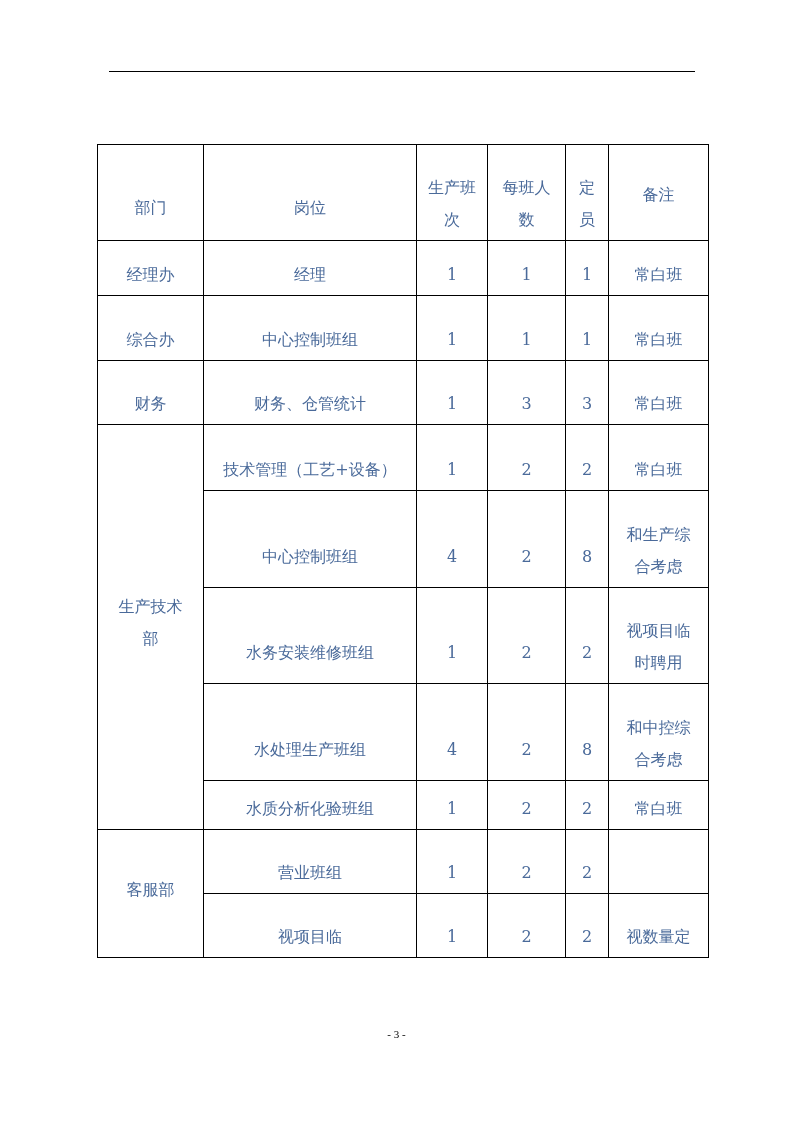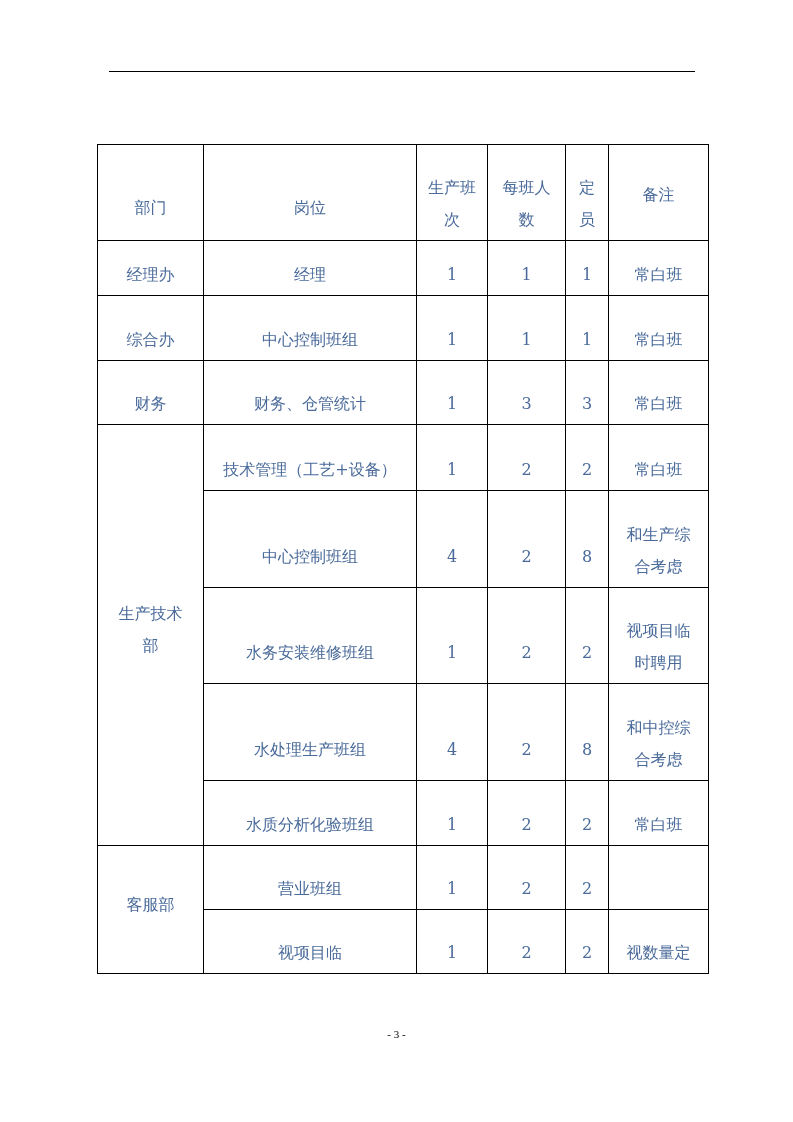--- a/index.html
+++ b/index.html
@@ -5,21 +5,21 @@
   html, body { margin: 0; padding: 0; background: #ffffff; }
   body { width: 793px; height: 1122px; position: relative; overflow: hidden;
          font-family: "DejaVu Serif", "Liberation Serif", serif; }
   .header-rule { position: absolute; left: 109px; top: 71px; width: 586px; height: 0;
                  border-top: 1.3px solid #000; }
   table.staff { position: absolute; left: 97px; top: 144px; border-collapse: collapse;
                 table-layout: fixed; width: 611px; }
   table.staff td { border: 1px solid #000; color: #4a6a9a; font-size: 16px;
                    text-align: center; vertical-align: bottom; padding: 0 2px 4px 2px;
                    line-height: 32px; font-weight: normal; }
-  table.staff td.mid { vertical-align: middle; padding-bottom: 8px; font-family: Liberation Mono, monospace; }
+  table.staff td.mid { vertical-align: middle; padding-bottom: 8px; }
   .hdr td { vertical-align: bottom; }
   .page-num { position: absolute; left: 0; width: 793px; top: 1028px; text-align: center;
               font-size: 11px; color: #000; font-family: "Liberation Serif", serif; }
   .cell-text { display: block; }
 </style>
 </head>
 <body>
 
 <div class="header-rule"></div>
 
@@ -117,21 +117,21 @@
     <td style="padding-bottom:14px">水处理生产班组</td>
     <td style="padding-bottom:14px">4</td>
     <td style="padding-bottom:14px">2</td>
     <td style="padding-bottom:14px">8</td>
     <td>
       <span class="cell-text">和中控综</span>
       <span class="cell-text">合考虑</span>
     </td>
   </tr>
 
-  <tr style="height:65px">
+  <tr style="height:49px">
     <td>水质分析化验班组</td>
     <td>1</td>
     <td>2</td>
     <td>2</td>
     <td>常白班</td>
   </tr>
 
   <tr style="height:64px">
     <td rowspan="2" class="mid">客服部</td>
     <td>营业班组</td>

